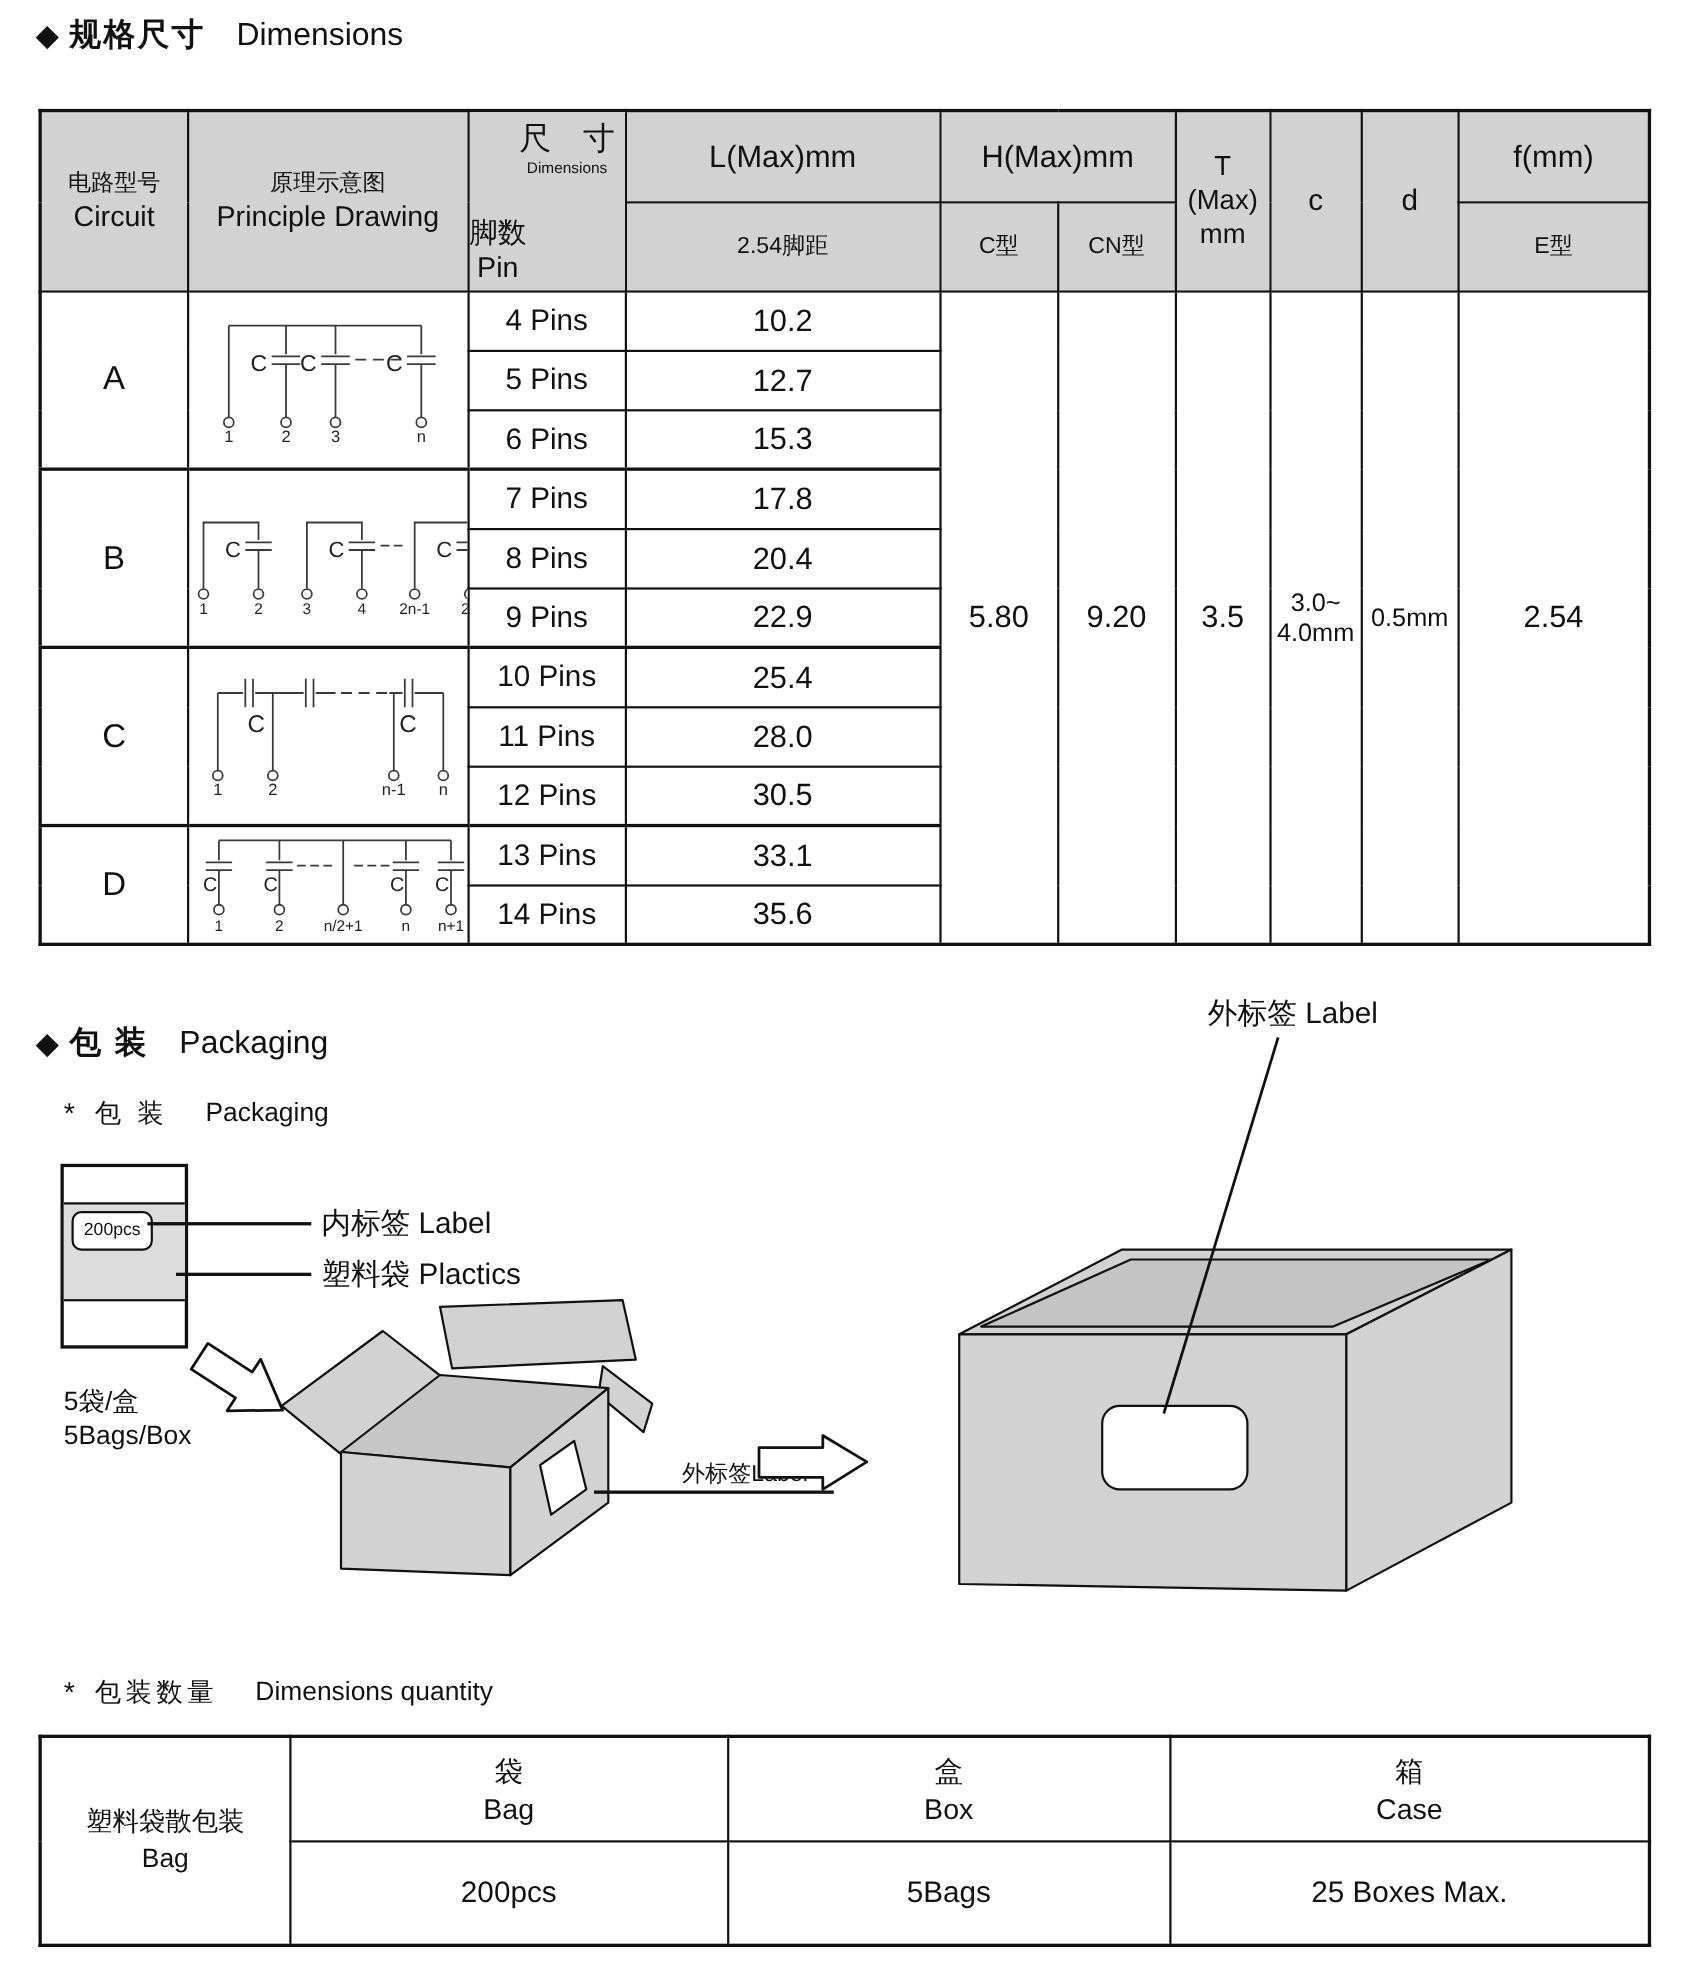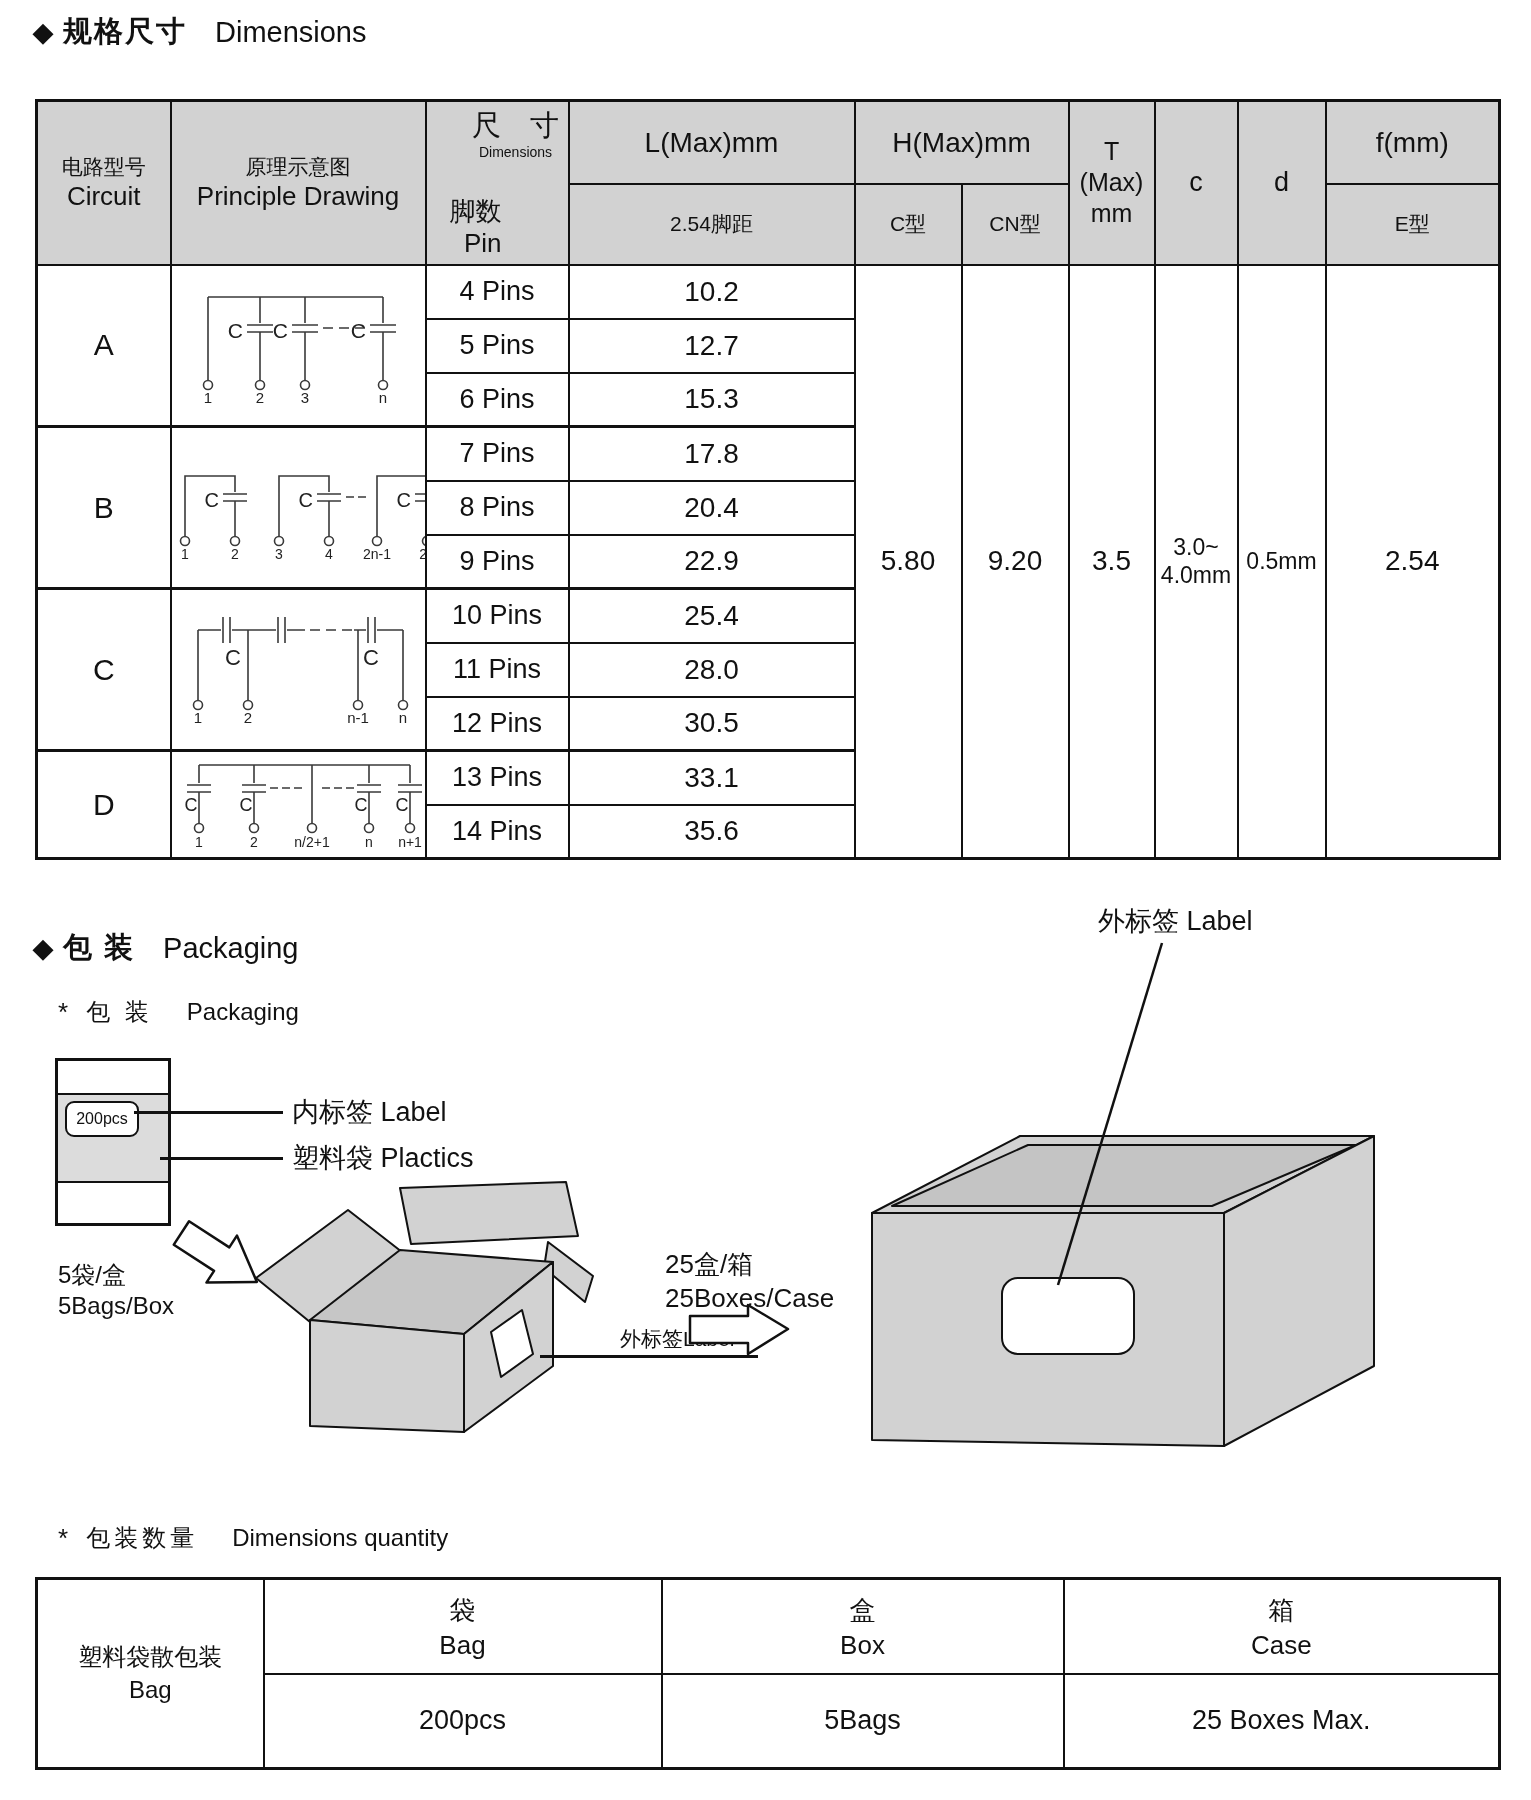--- a/index.html
+++ b/index.html
@@ -22,21 +22,21 @@
   table.dim th,table.dim td{border:2px solid #111;padding:0;text-align:center;vertical-align:middle;
         font-weight:normal;overflow:hidden}
   table.dim th{background:#d2d2d2}
   .h-zh{font-size:21px;display:block;line-height:1.3}
   .h-en{font-size:26px;display:block;line-height:1.25}
   .diag-cell{position:relative;background:#d2d2d2;
      background-image:linear-gradient(to bottom right,transparent calc(50% - 1.5px),#111 calc(50% - 1.5px),#111 calc(50% + 1.5px),transparent calc(50% + 1.5px))}
   .diag-size{position:absolute;top:4px;right:4px;width:96px;text-align:center}
   .diag-size .zh{font-size:29px;display:block}
   .diag-size .en{font-size:14px;display:block;margin-top:-2px}
-  .diag-pin{position:absolute;left:23px;bottom:4px;text-align:right}
+  .diag-pin{position:absolute;left:0;bottom:4px;text-align:center}
   .diag-pin span{display:block;font-size:26px;line-height:1.25}
   .circ-cell{font-size:30px}
   .pin-cell{font-size:27px}
   .len-cell{font-size:28px}
   .val-cell{font-size:28px}
   .c-cell{font-size:23px;text-align:left;padding-left:4px;line-height:1.25}
   .d-cell{font-size:23px}
   tr.grp td{border-top-width:3px}
   .cdraw{stroke:#3a3a3a;stroke-width:1.6;fill:none}
   .cdraw-txt{fill:#222;stroke:none;font-family:"Liberation Sans",sans-serif}
@@ -347,24 +347,20 @@
       <polygon points="62,140 216,154 216,252 62,246"></polygon>
       <polygon points="216,154 305,82 305,186 216,252"></polygon>
       <polygon points="243,152 274,130 285,174 253,197" fill="#fff"></polygon>
     </g>
   </svg>
   <div class="abs tag-small" style="left:620px;top:1325px">
     <span>外标签Label</span>
   </div>
   <div class="hline" style="left:540px;top:1355px;width:218px"></div>
 
-  <div class="abs box-note" style="left:665px;top:1248px">
-    <span style="display:block">25盒/箱</span>
-    <span style="display:block">25Boxes/Case</span>
-  </div>
   <svg class="abs" style="left:686px;top:1302px" width="110" height="56" viewBox="0 0 110 56">
     <polygon points="4,14 62,14 62,3 102,27 62,52 62,41 4,41" fill="#fff" stroke="#111" stroke-width="2.5" stroke-linejoin="round"></polygon>
   </svg>
 
   <svg class="abs" style="left:862px;top:1128px" width="520" height="330" viewBox="0 0 520 330">
     <g fill="#d2d2d2" stroke="#111" stroke-width="2" stroke-linejoin="round">
       <polygon points="10,85 158,8 512,8 362,85"></polygon>
       <polygon points="30,78 166,17 494,17 350,78" fill="#c4c4c4"></polygon>
       <polygon points="10,85 362,85 362,318 10,312"></polygon>
       <polygon points="362,85 512,8 512,238 362,318"></polygon>

